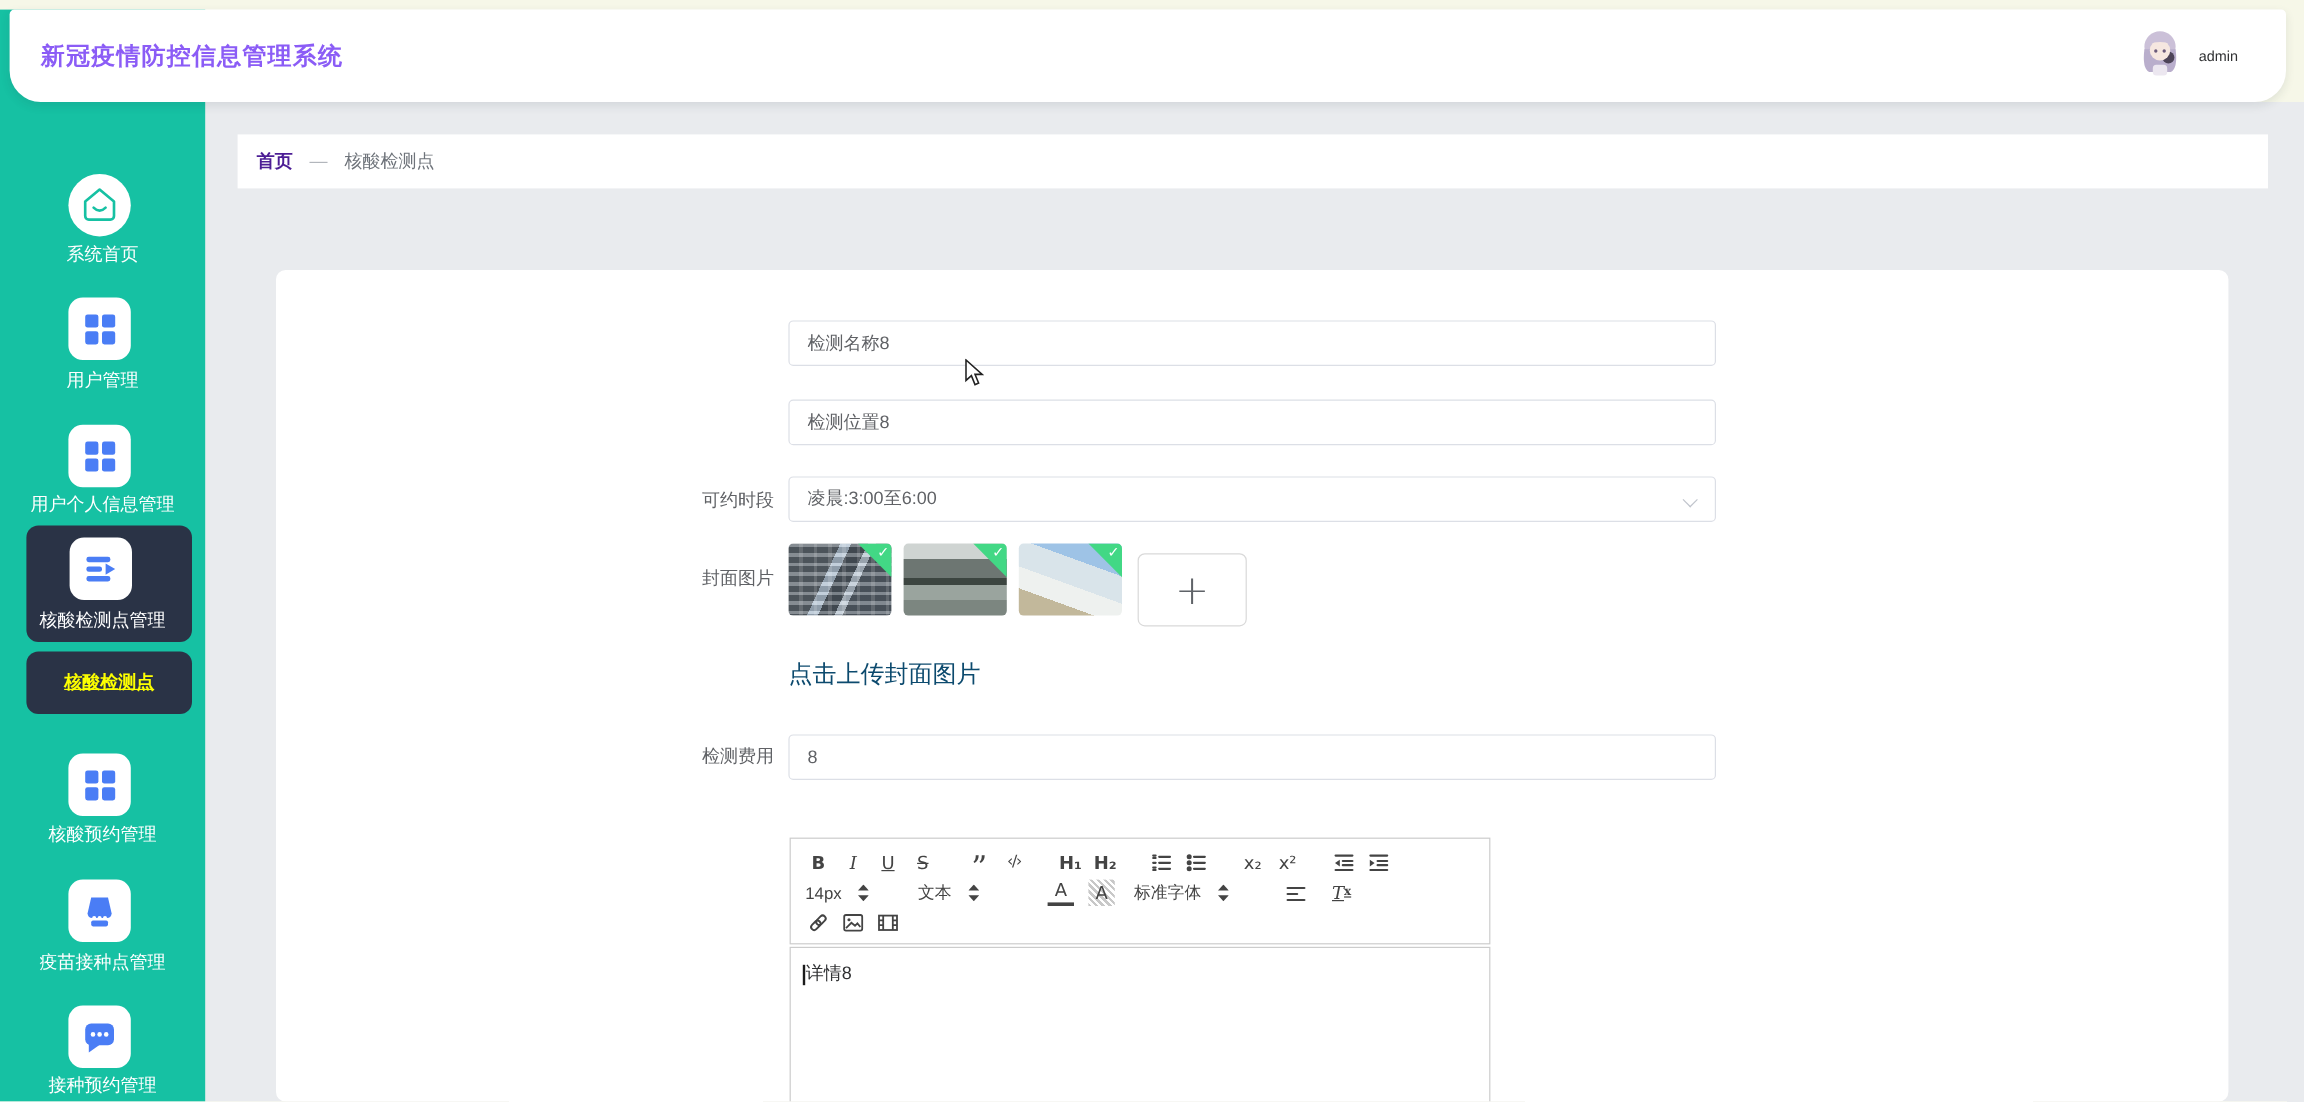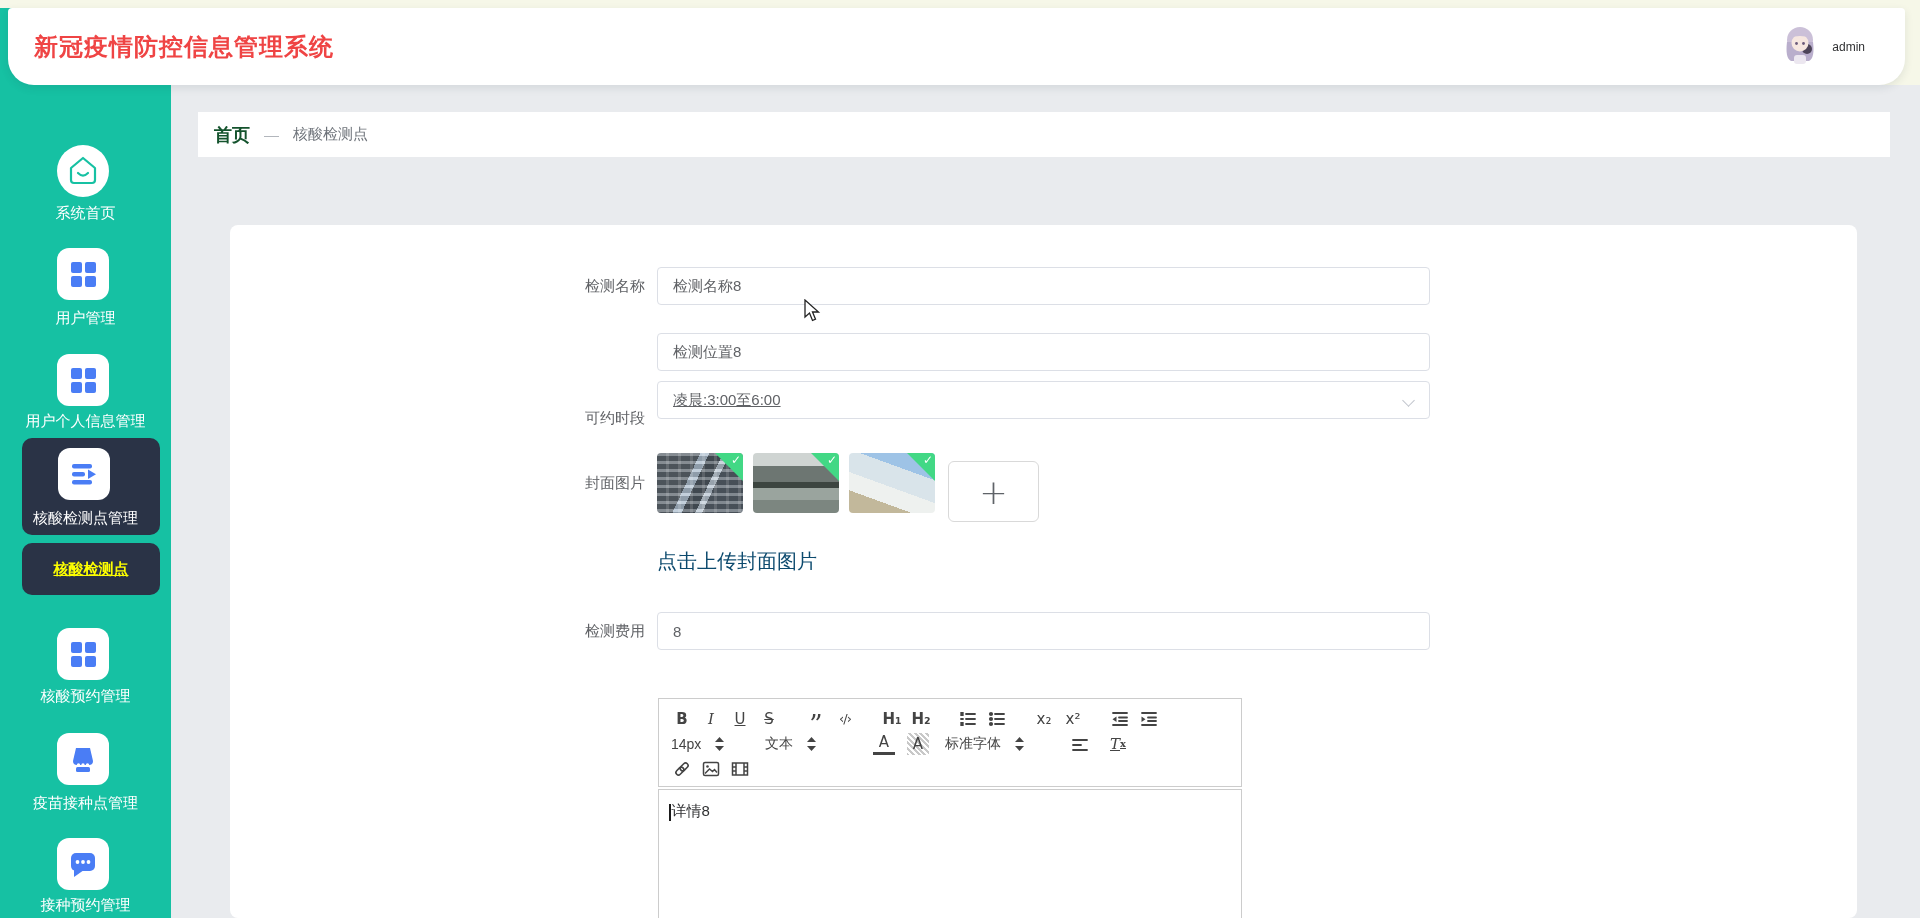--- a/index.html
+++ b/index.html
@@ -14,29 +14,29 @@
               display:flex; align-items:center; justify-content:center; }
   .icon-circle { border-radius:50%; }
   .side-label { position:absolute; left:0; width:171px; text-align:center; color:#fff; font-size:15px; line-height:20px; }
   .active-block { position:absolute; left:22px; width:138px; background:#2a3346; border-radius:10px; }
   .submenu-label { color:#fdff00; text-decoration:underline; font-size:15px; font-weight:bold; line-height:52px; display:block; text-align:center; }
 
   
   .header { position:absolute; left:8px; top:8px; width:1897px; height:77px; background:#fff;
             border-radius:4px 4px 26px 26px; z-index:3; box-shadow:0 3px 8px rgba(31,45,61,.10);
             display:flex; align-items:center; justify-content:space-between; padding:0 40px 0 26px; }
-  .title { font-size:24px; font-weight:bold; color:#ef4444; letter-spacing:1px;text-align:center; }
+  .title { font-size:20px; font-weight:bold; color:#8b5cf6; letter-spacing:1px;text-align:center; }
   .user-box { display:flex; align-items:center; gap:12px; cursor:pointer; }
   .username { font-size:12px; color:#303133; }
 
   
   .main { position:absolute; left:171px; top:85px; width:1749px; height:833px; background:#e9ebee; z-index:1; }
   .crumbbar { position:absolute; left:27px; top:27px; width:1692px; height:45px; background:#fff;
               display:flex; align-items:center; padding:0 16px; }
-  .crumb-home { font-size:18px; font-weight:bold; color:#14532d; cursor:pointer; }
+  .crumb-home { font-size:15px; font-weight:bold; color:#4c1d95; cursor:pointer; }
   .crumb-sep { font-size:15px; color:#b2b6bc; margin:0 14px; }
   .crumb-cur { font-size:15px; color:#6e737a; }
 
   
   .card { position:absolute; left:59px; top:140px; width:1627px; height:693px; background:#fff; border-radius:8px; overflow:hidden; }
   .f-label { position:absolute; left:0; width:415px; text-align:right; color:#606266; font-size:15px; }
   .f-input { position:absolute; left:427px; width:773px; height:38px; border:1px solid #dcdfe6; border-radius:4px;
              padding:0 15px; font-size:15px; color:#606266; background:#fff; outline:none;
              font-family:"Liberation Sans","DejaVu Sans",sans-serif; }
   .f-select { position:absolute; left:427px; width:773px; height:38px; border:1px solid #dcdfe6; border-radius:4px;
@@ -214,27 +214,26 @@
   <div class="main">
 
     <div class="crumbbar">
       <span class="crumb-home">首页</span>
       <span class="crumb-sep">—</span>
       <span class="crumb-cur">核酸检测点</span>
     </div>
 
     <div class="card">
 
-      <span class="f-label" style="top:42px;line-height:38px;">检测名称</span>
       <input class="f-input" style="top: 42px;" readonly="" value="检测名称8">
 
       <input class="f-input" style="top: 108px;" readonly="" value="检测位置8">
 
       <span class="f-label" style="top:174px;line-height:38px;">可约时段</span>
-      <div class="f-select" style="top:156px;text-decoration:underline;">
+      <div class="f-select" style="top:172px;">
         <span>凌晨:3:00至6:00</span>
         <i class="sel-arrow"></i>
       </div>
 
       <span class="f-label" style="top:228px;line-height:60px;">封面图片</span>
 
       <div class="thumb ph1" style="left:427px;">
         <span class="win"></span>
         <span class="badge"></span>
         <span class="badge-check">✓</span>

